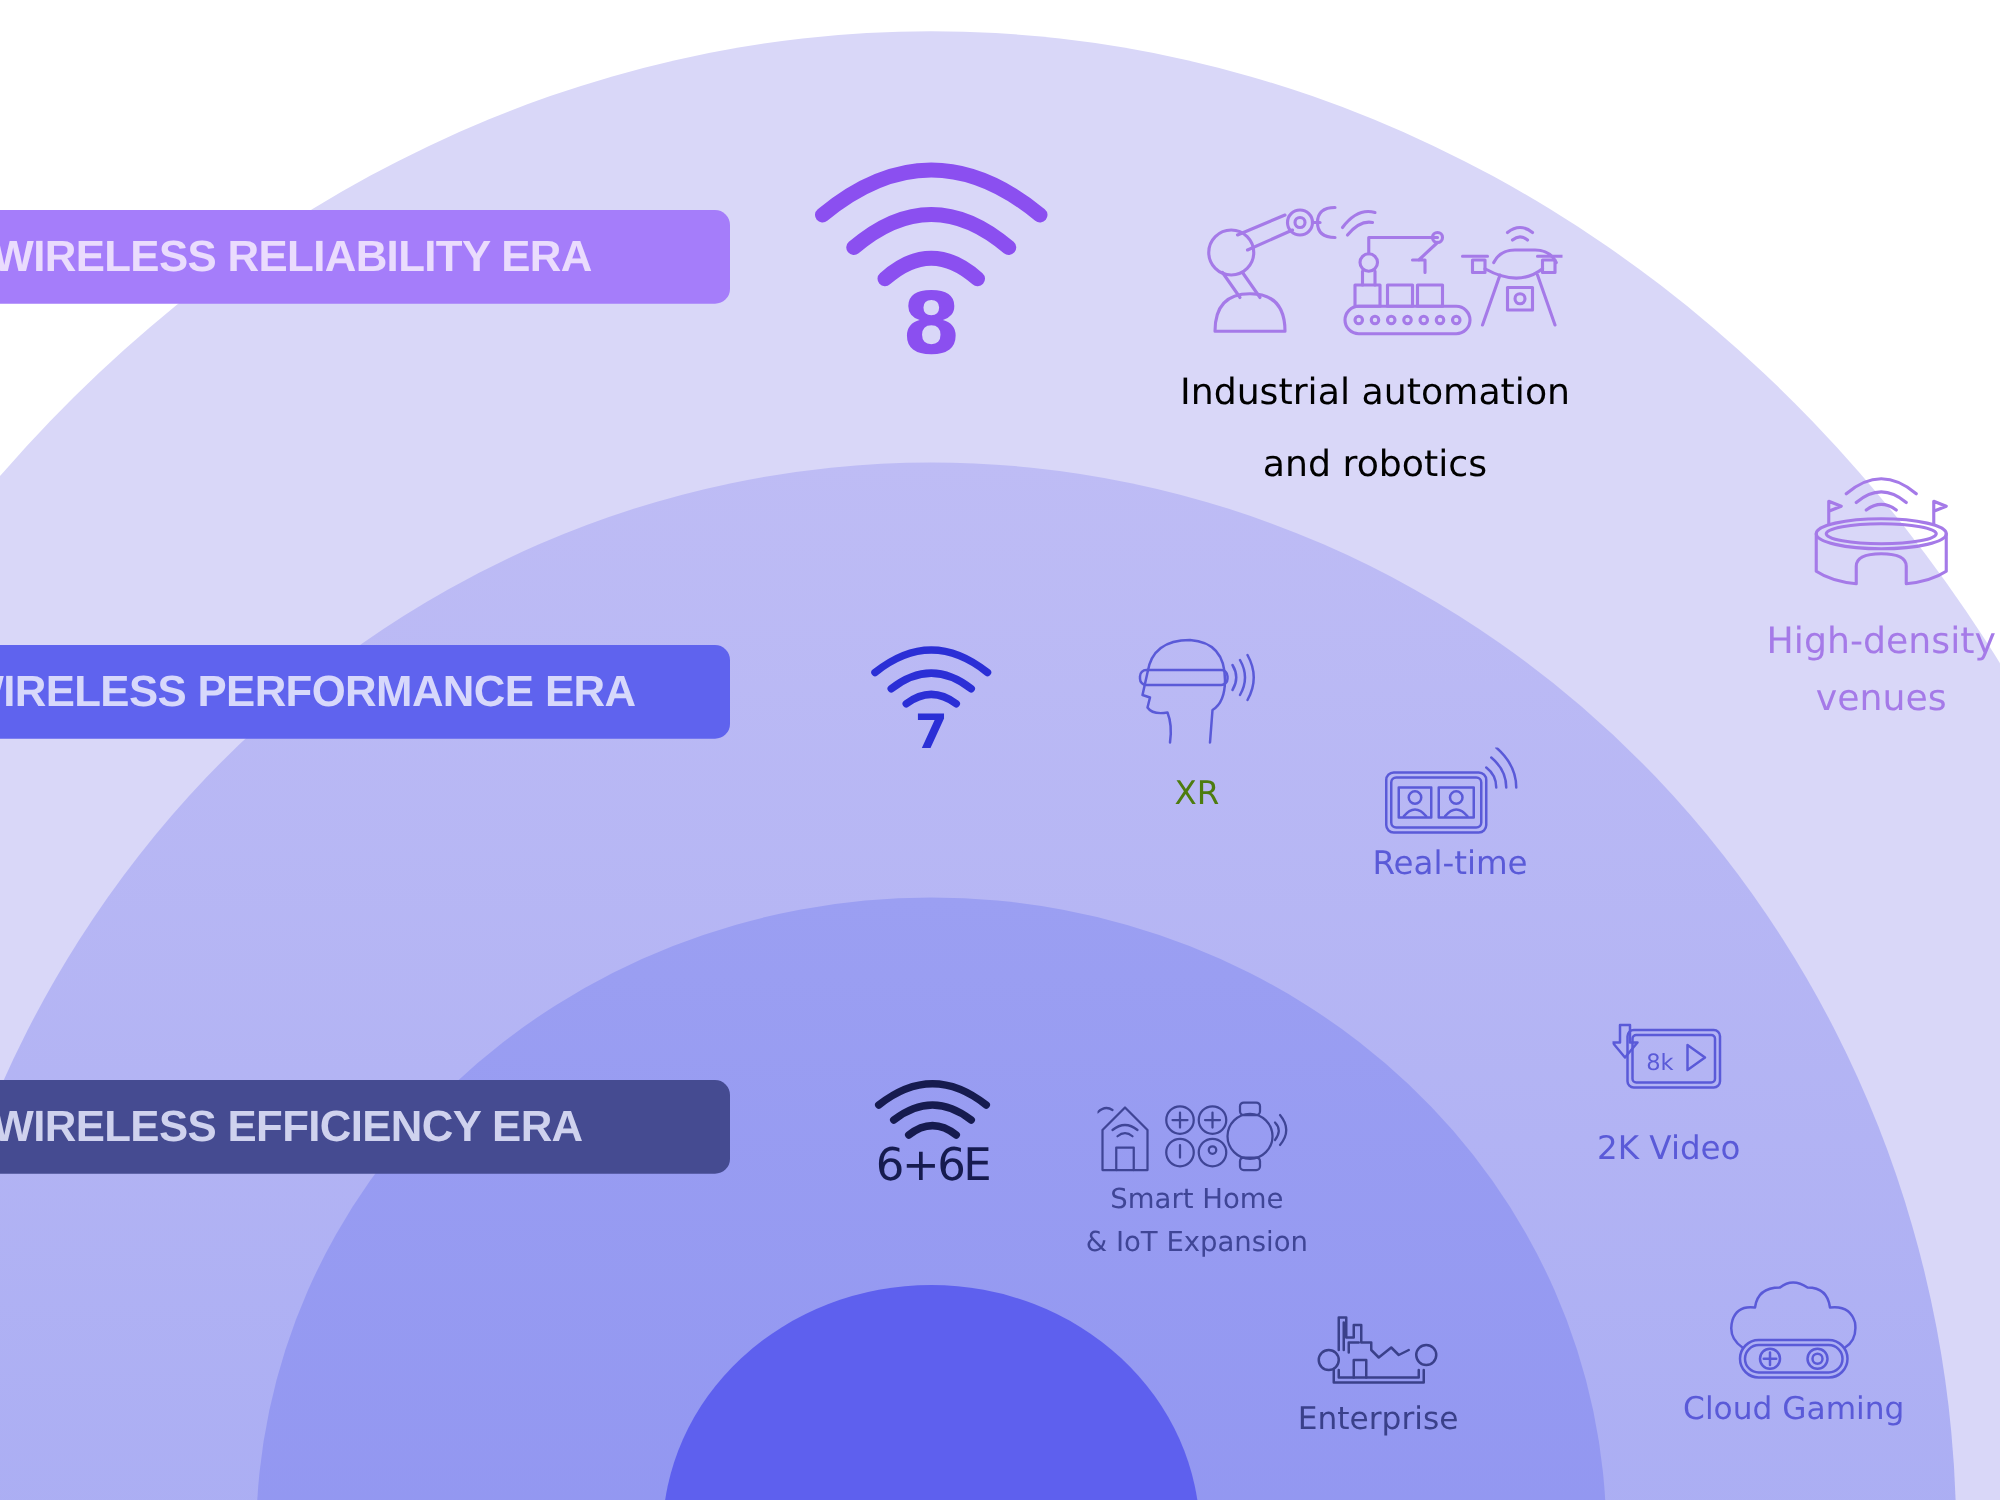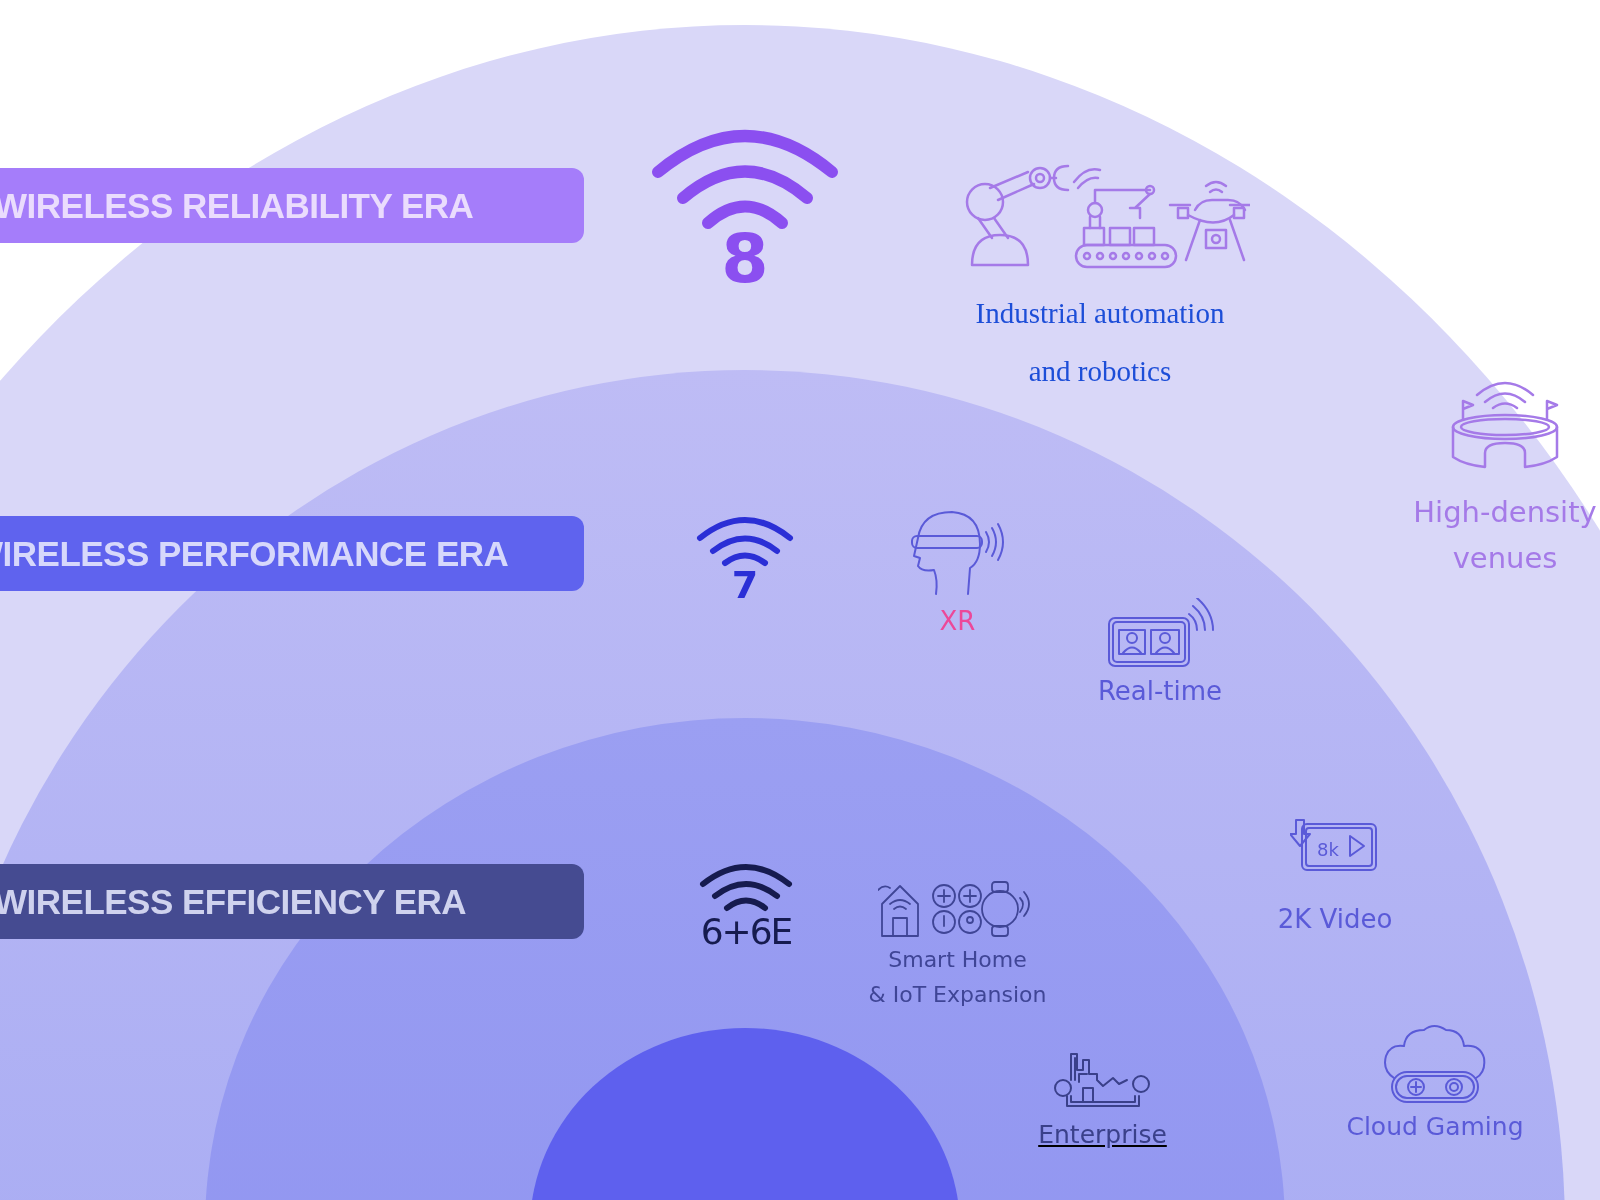--- a/index.html
+++ b/index.html
@@ -34,38 +34,38 @@
   .wifi { position: absolute; }
   .wifi-8 { left: 650px; top: 120px; width: 190px; height: 175px; }
   .wifi-7 { left: 695px; top: 510px; width: 100px; height: 95px; }
   .wifi-6 { left: 695px; top: 858px; width: 102px; height: 92px; }
 
   .usecase { position: absolute; text-align: center; }
   .usecase .label { display: block; font-family: "DejaVu Sans", sans-serif; }
   .usecase svg { display: block; margin: 0 auto; }
 
   .uc-industrial { left: 935px; top: 160px; width: 330px; }
-  .uc-industrial .label { color: #1d4ed8; font-size: 29px; line-height: 46px; margin-top: 20px; font-family: Liberation Serif, serif; }
+  .uc-industrial .label { color: #000000; font-size: 29px; line-height: 46px; margin-top: 20px; }
 
   .uc-venues { left: 1400px; top: 375px; width: 210px; }
   .uc-venues .label { color: #a57ae8; font-size: 29px; line-height: 46px; margin-top: 14px; }
 
   .uc-xr { left: 895px; top: 510px; width: 125px; }
-  .uc-xr .label { color: #ec4899; font-size: 26px; margin-top: 6px; }
+  .uc-xr .label { color: #4d7c0f; font-size: 26px; margin-top: 20px; }
 
   .uc-collab { left: 1060px; top: 598px; width: 200px; }
   .uc-collab .label { color: #5a5ad8; font-size: 26px; line-height: 41px; margin-top: 1px; }
 
   .uc-8k { left: 1255px; top: 818px; width: 160px; }
   .uc-8k .label { color: #5a5ad8; font-size: 26px; margin-top: 30px; }
 
   .uc-smarthome { left: 850px; top: 880px; width: 215px; text-align: center; }
   .uc-smarthome .label { color: #3f4596; font-size: 22px; line-height: 35px; margin-top: 2px; }
 
-  .uc-enterprise { left: 1020px; top: 1050px; width: 165px; text-decoration: underline; }
+  .uc-enterprise { left: 1020px; top: 1050px; width: 165px; }
   .uc-enterprise .label { color: #3a408a; font-size: 25px; margin-top: 8px; }
 
   .uc-gaming { left: 1330px; top: 1022px; width: 210px; }
   .uc-gaming .label { color: #5a5ad8; font-size: 25px; margin-top: 8px; }
 </style>
 </head>
 <body>
 
 <div class="ring ring-1"></div>
 <div class="ring ring-2"></div>

